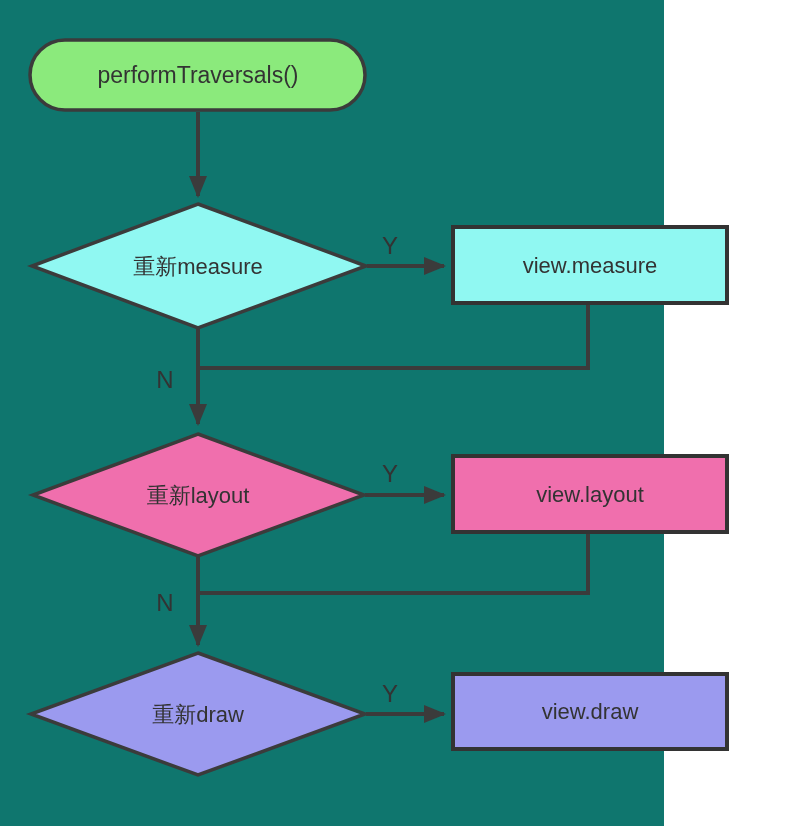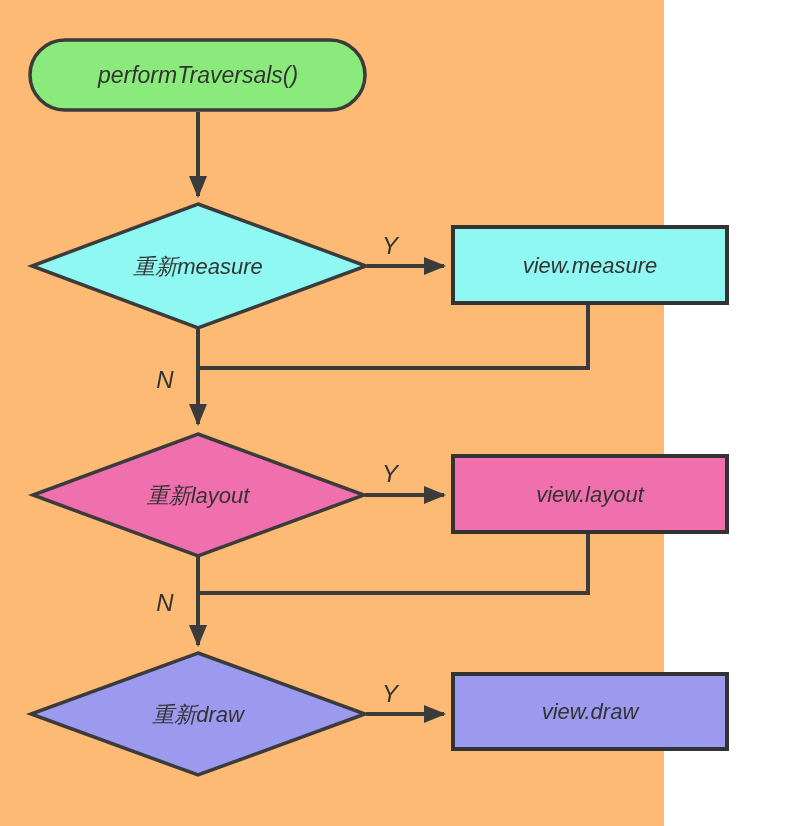--- a/index.html
+++ b/index.html
@@ -7,22 +7,21 @@
     padding: 0;
     background: #ffffff;
     width: 792px;
     height: 826px;
     overflow: hidden;
   }
   .canvas-wrap {
     position: relative;
     width: 664px;
     height: 826px;
-    background: #fdba74;
-    font-style: italic;
+    background: #0f766e;
   }
   svg { display: block; }
   .edge {
     stroke: #3b3b3b;
     stroke-width: 4;
     fill: none;
     stroke-linejoin: miter;
   }
   .shape {
     stroke: #3b3b3b;

